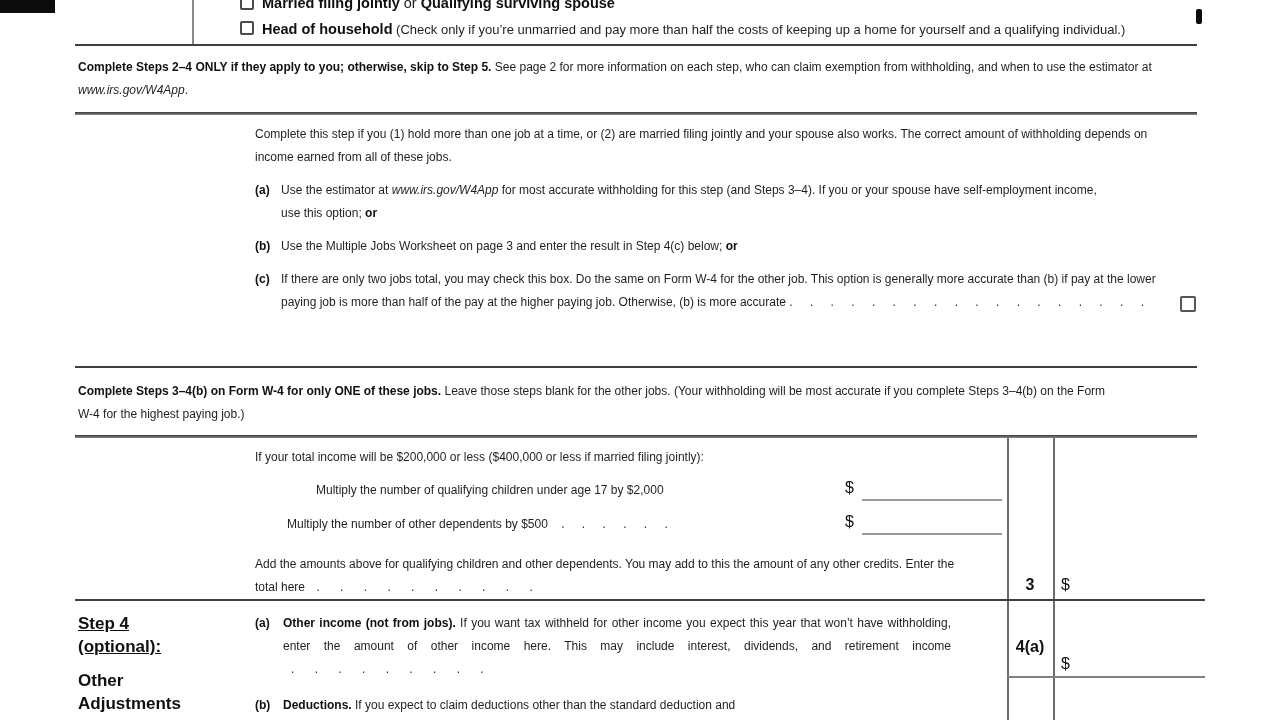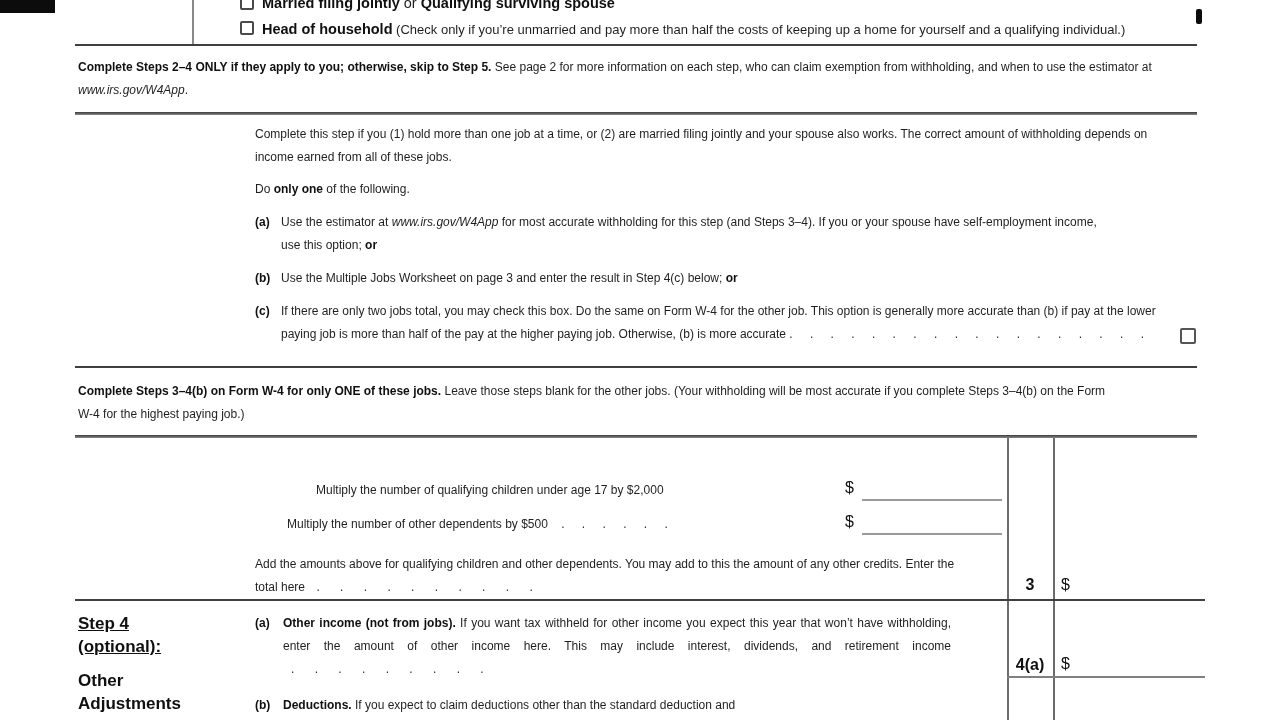--- a/index.html
+++ b/index.html
@@ -55,23 +55,20 @@
 
   <div class="abs txt" style="left:78px;top:56px;width:1075px;">
     <b>Complete Steps 2–4 ONLY if they apply to you; otherwise, skip to Step 5.</b><span> See page 2 for more information on each step, who can claim exemption from withholding, and when to use the estimator at </span><span class="ital">www.irs.gov/W4App</span><span>.</span>
   </div>
 
   <div class="abs hline thick" style="left:75px;top:112px;width:1122px;"></div>
 
 
   <div class="abs txt" style="left:255px;top:123px;width:915px;">
     <div>Complete this step if you (1) hold more than one job at a time, or (2) are married filing jointly and your spouse also works. The correct amount of withholding depends on income earned from all of these jobs.</div>
-    <div style="margin-top:9px;">
-      <span>Do </span><b>only one</b><span> of the following.</span>
-    </div>
     <div class="item" style="width:860px;box-sizing:border-box;">
       <span class="itemLabel">(a)</span>
       <span>Use the estimator at </span><span class="ital">www.irs.gov/W4App</span><span> for most accurate withholding for this step (and Steps 3–4). If you or your spouse have self-employment income, use this option; </span><b>or</b>
     </div>
     <div class="item">
       <span class="itemLabel">(b)</span>
       <span>Use the Multiple Jobs Worksheet on page 3 and enter the result in Step 4(c) below; </span><b>or</b>
     </div>
     <div class="item">
       <span class="itemLabel">(c)</span>
@@ -86,20 +83,21 @@
   <div class="abs txt" style="left:78px;top:380px;width:1045px;">
     <b>Complete Steps 3–4(b) on Form W-4 for only ONE of these jobs.</b><span> Leave those steps blank for the other jobs. (Your withholding will be most accurate if you complete Steps 3–4(b) on the Form W-4 for the highest paying job.)</span>
   </div>
 
   <div class="abs hline thick" style="left:75px;top:435px;width:1122px;"></div>
 
   <div class="abs vline" style="left:1007px;top:438px;height:282px;"></div>
   <div class="abs vline" style="left:1053px;top:438px;height:282px;"></div>
 
 
+  <div class="abs txt" style="left:255px;top:446px;width:750px;">If your total income will be $200,000 or less ($400,000 or less if married filing jointly):</div>
 
   <div class="abs txt" style="left:287px;top:479px;white-space:nowrap;margin-left:29px;">Multiply the number of qualifying children under age 17 by $2,000</div>
   <span class="abs cur" style="left:845px;top:479px;">$</span>
   <div class="abs fieldline" style="left:862px;top:499px;width:140px;"></div>
 
   <div class="abs txt" style="left:287px;top:513px;white-space:nowrap;">
     <span>Multiply the number of other dependents by $500</span>
     <span class="dots" style="margin-left:10px;">. . . . . .</span>
   </div>
   <span class="abs cur" style="left:845px;top:513px;">$</span>
@@ -125,18 +123,18 @@
       <span class="itemLabel">(a)</span>
       <b>Other income (not from jobs).</b><span> If you want tax withheld for other income you expect this year that won’t have withholding, enter the amount of other income here. This may include interest, dividends, and retirement income</span>
       <span class="dots wide" style="margin-left:8px;">. . . . . . . . .</span>
     </div>
     <div class="item" style="margin-top:13px;padding-left:28px;">
       <span class="itemLabel">(b)</span>
       <b>Deductions.</b><span> If you expect to claim deductions other than the standard deduction and</span>
     </div>
   </div>
 
-  <div class="abs boxnum" style="left:1007px;top:656px;width:46px;">4(a)</div>
+  <div class="abs boxnum" style="left:1007px;top:638px;width:46px;">4(a)</div>
   <span class="abs cur" style="left:1061px;top:655px;">$</span>
   <div class="abs" style="left:1075px;top:655px;width:125px;height:20px;"></div>
   <div class="abs" style="left:1007px;top:676px;width:198px;height:2px;background:#808080;"></div>
 
 </div>
 
 </body></html>

